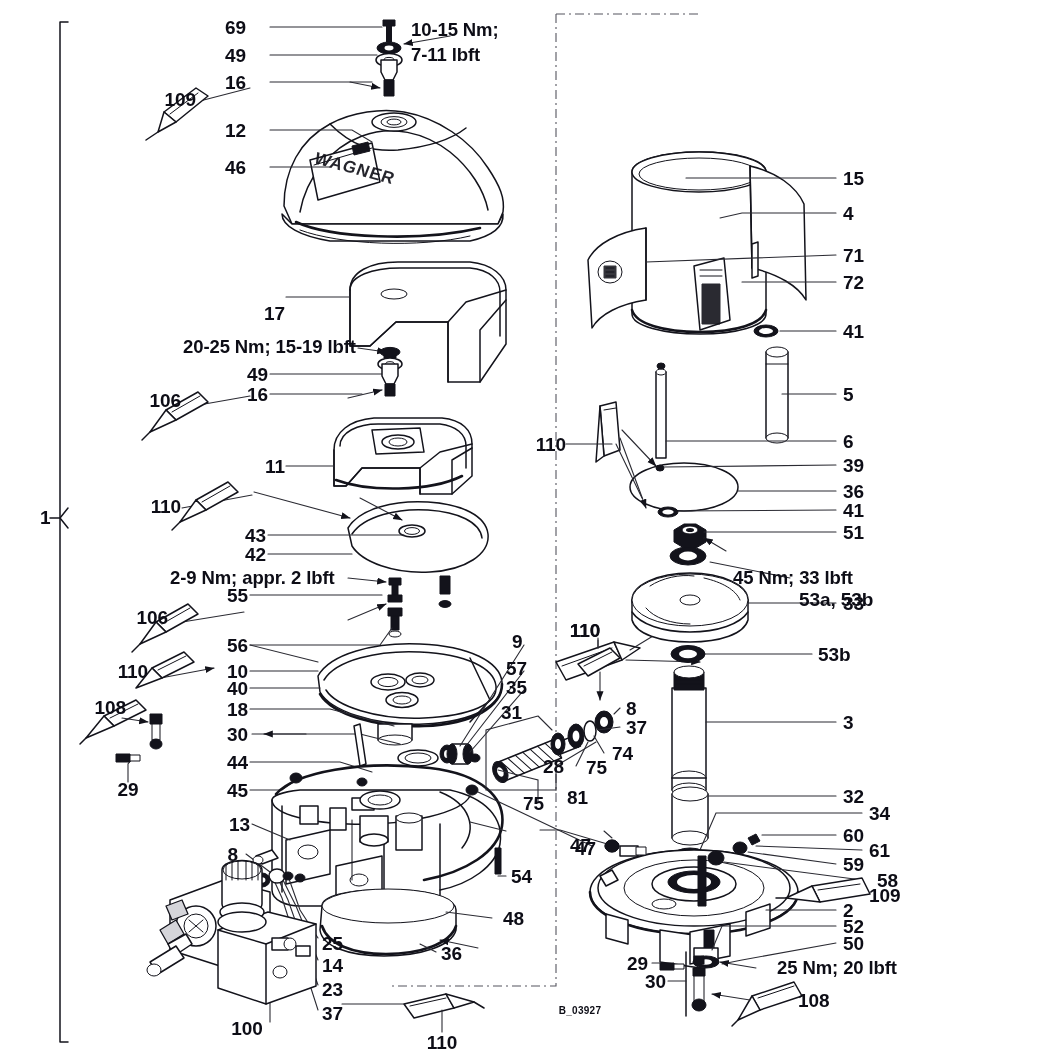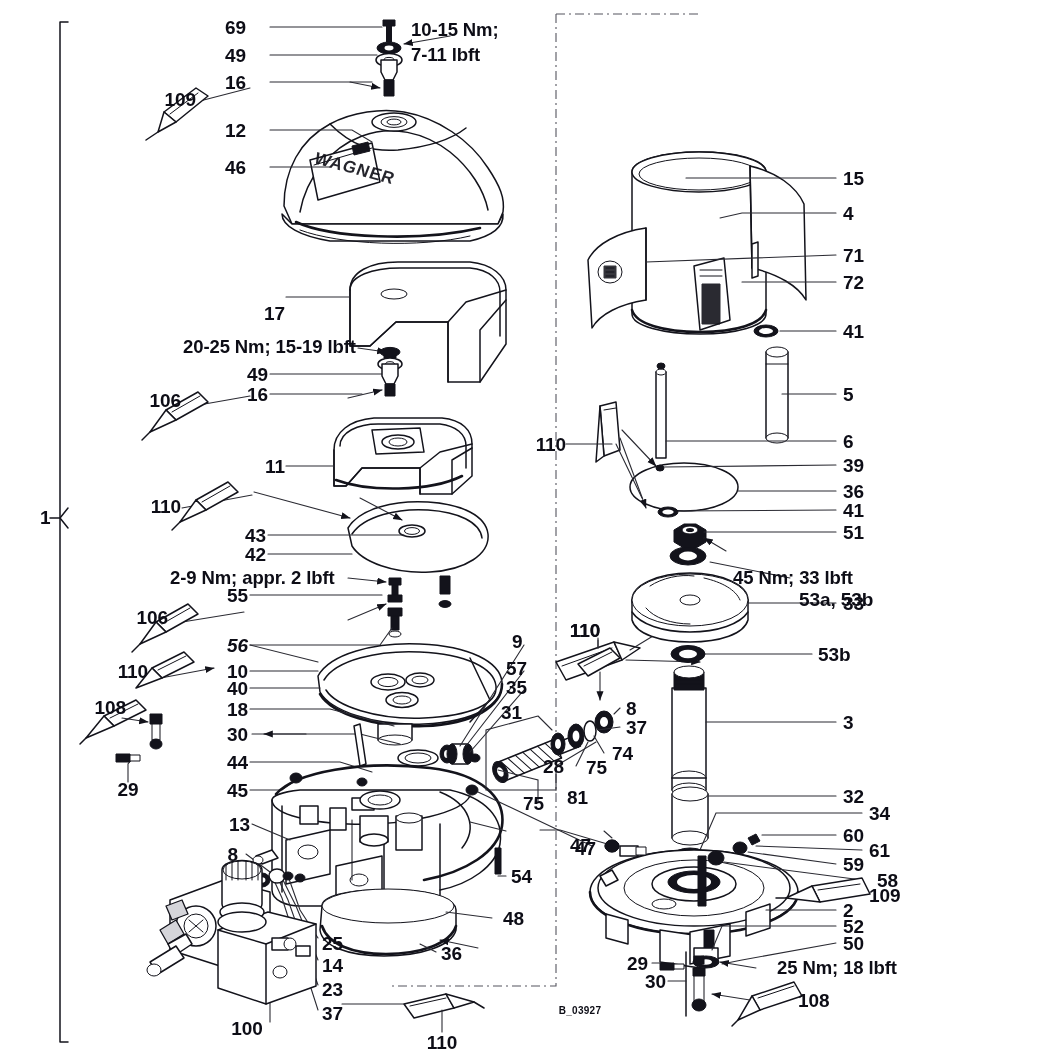--- a/index.html
+++ b/index.html
@@ -648,21 +648,21 @@
   <div class="lbl r" style="left:285px;top:288px;margin-top:16px;">17</div>
   <div class="lbl r" style="left:268px;top:365px;">49</div>
   <div class="lbl r" style="left:268px;top:385px;">16</div>
   <div class="lbl r" style="left:181px;top:391px;">106</div>
   <div class="lbl r" style="left:285px;top:457px;">11</div>
   <div class="lbl r" style="left:181px;top:497px;">110</div>
   <div class="lbl r" style="left:266px;top:526px;">43</div>
   <div class="lbl r" style="left:266px;top:545px;">42</div>
   <div class="lbl r" style="left:248px;top:586px;">55</div>
   <div class="lbl r" style="left:168px;top:608px;">106</div>
-  <div class="lbl r" style="left:248px;top:636px;font-style:italic;">56</div>
+  <div class="lbl r" style="left:248px;top:636px;">56</div>
   <div class="lbl r" style="left:148px;top:662px;">110</div>
   <div class="lbl r" style="left:248px;top:662px;">10</div>
   <div class="lbl r" style="left:248px;top:679px;">40</div>
   <div class="lbl r" style="left:248px;top:700px;">18</div>
   <div class="lbl r" style="left:126px;top:698px;">108</div>
   <div class="lbl r" style="left:248px;top:725px;">30</div>
   <div class="lbl r" style="left:248px;top:753px;">44</div>
   <div class="lbl r" style="left:248px;top:781px;">45</div>
   <div class="lbl c" style="left:128px;top:780px;">29</div>
   <div class="lbl r" style="left:250px;top:815px;">13</div>
@@ -721,17 +721,17 @@
   <div class="lbl r" style="left:666px;top:972px;">30</div>
   <div class="lbl" style="left:798px;top:991px;">108</div>
 
   <div class="lbl torque" style="left:411px;top:18px;line-height:1.35;">
     <span>10-15 Nm;</span><br>
     <span>7-11 lbft</span>
   </div>
   <div class="lbl torque" style="left:183px;top:338px;">20-25 Nm; 15-19 lbft</div>
   <div class="lbl torque" style="left:170px;top:569px;">2-9 Nm; appr. 2 lbft</div>
   <div class="lbl torque" style="left:733px;top:545px;margin-top:24px;">45 Nm; 33 lbft</div>
-  <div class="lbl torque" style="left:777px;top:959px;">25 Nm; 18 lbft</div>
+  <div class="lbl torque" style="left:777px;top:959px;">25 Nm; 20 lbft</div>
 
   <div class="lbl cap c" style="left:580px;top:1006px;">B_03927</div>
 
 </div>
 
 </body></html>

